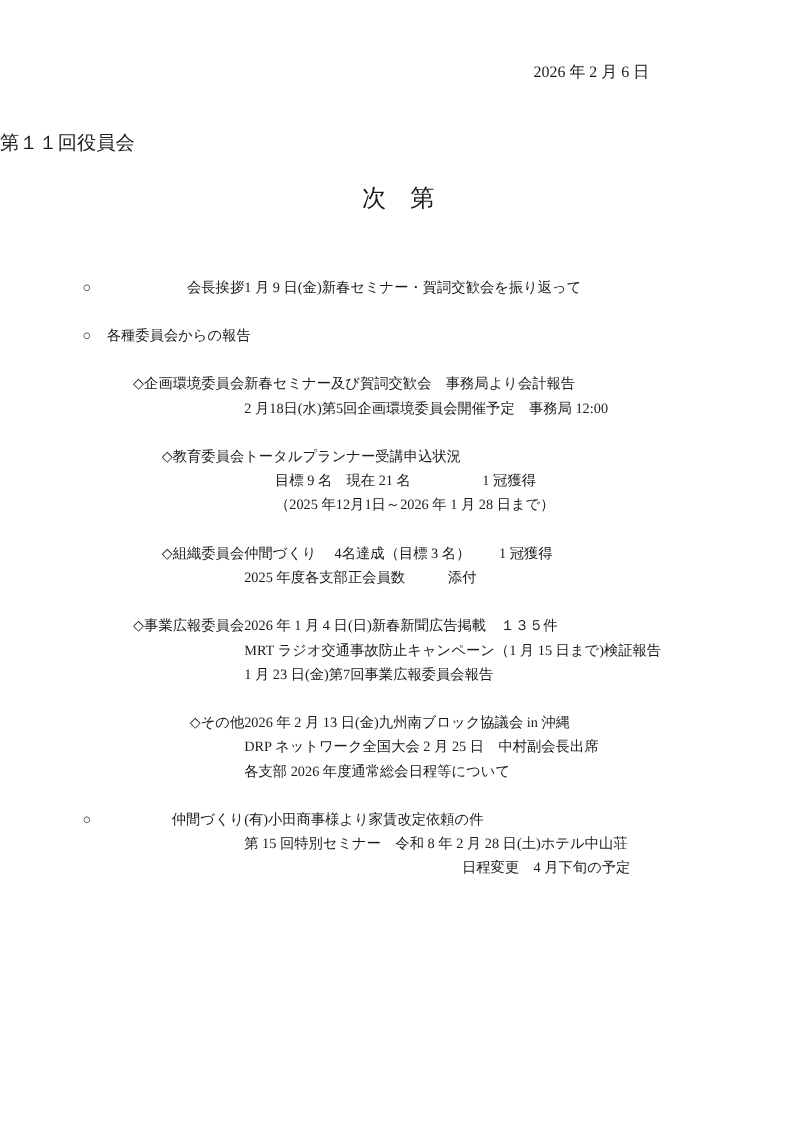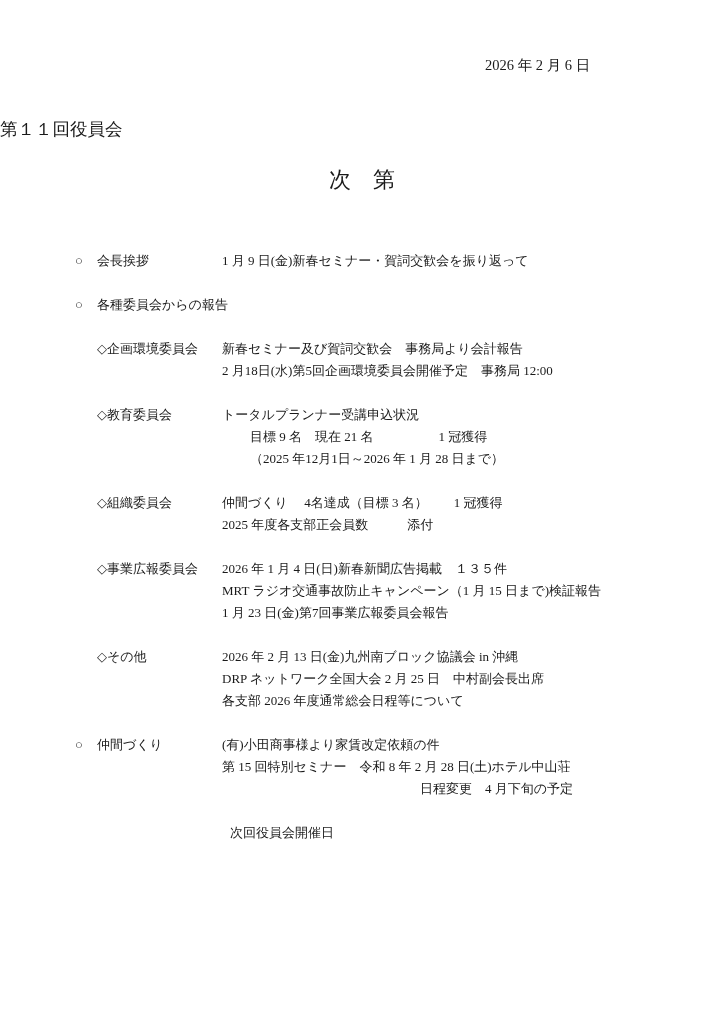--- a/index.html
+++ b/index.html
@@ -53,20 +53,21 @@
   .marker {
     flex: none;
     margin-left: 75px;
     width: 22px;
     white-space: pre;
   }
   .label {
     flex: none;
     width: 125px;
     white-space: pre;
+    text-align: right;
   }
   .row.sub .label { margin-left: 97px; }
   .diamond { white-space: pre; }
   .lines { flex: 1; min-width: 0; }
   .line { line-height: 22px; white-space: pre; }
   .line.indent-1 { padding-left: 28px; }
   .line.indent-deep { padding-left: 198px; }
   .footer-row { margin-bottom: 0; }
   .footer-row .footer-text { margin-left: 230px; white-space: pre; }
 </style>
@@ -142,18 +143,15 @@
     <div class="row main">
       <span class="marker">○</span>
       <span class="label">仲間づくり</span>
       <div class="lines">
         <div class="line">(有)小田商事様より家賃改定依頼の件</div>
         <div class="line">第 15 回特別セミナー　令和 8 年 2 月 28 日(土)ホテル中山荘</div>
         <div class="line indent-deep">日程変更　4 月下旬の予定</div>
       </div>
     </div>
 
-    <div class="row footer-row">
-      <div class="footer-text">次回役員会開催日</div>
-    </div>
 
   </div>
 </div>
 
 </body></html>

